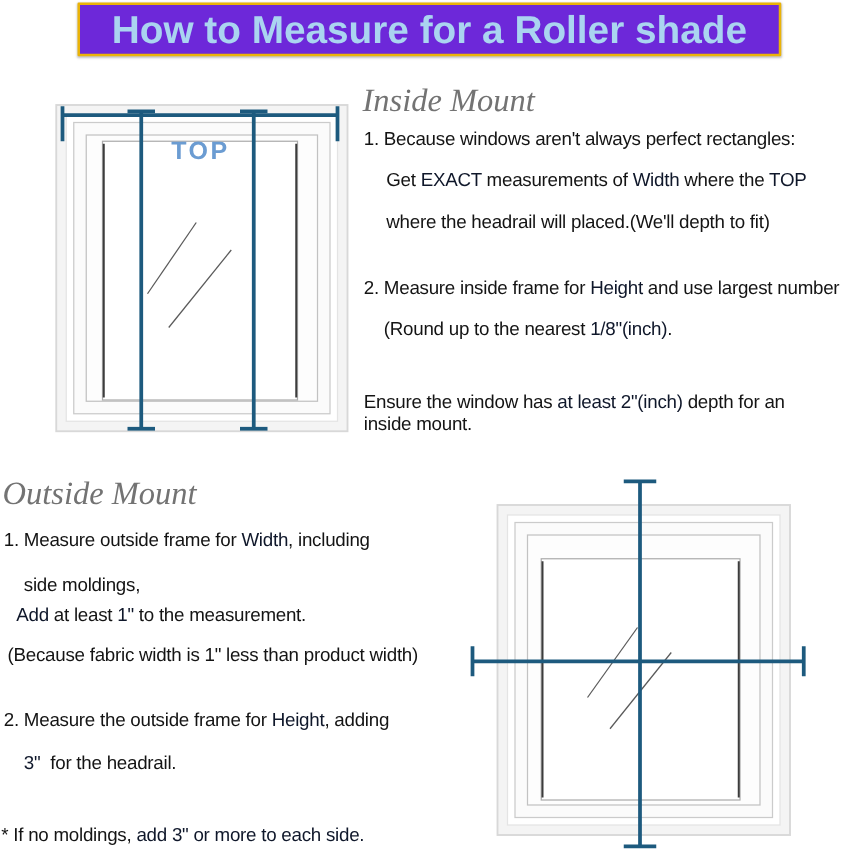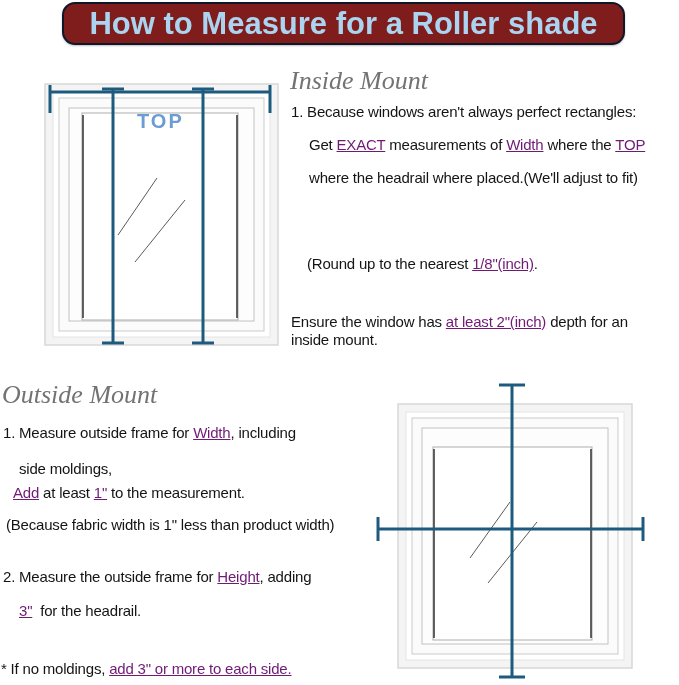--- a/index.html
+++ b/index.html
@@ -2,37 +2,37 @@
 <html><head>
 <meta charset="utf-8">
 <style>
   html,body{margin:0;padding:0;background:#ffffff;}
   .stage{
     position:relative;width:679px;height:685px;background:#ffffff;
     overflow:hidden;font-family:"Liberation Sans",sans-serif;
   }
   .banner{
     position:absolute;left:62px;top:2px;width:559px;height:39px;
-    background:#7f1d1d;border:2px solid #0f172a;border-radius:13px;
+    background:#6d28d9;border:2px solid #eab308;border-radius:1px;
     display:flex;align-items:center;justify-content:center;
     box-shadow:0 1px 2px rgba(0,0,0,.25);
   }
   .banner-text{
     font-size:31px;font-weight:bold;color:#AAD4F0;letter-spacing:0px;
     font-family:"Liberation Sans",sans-serif;white-space:nowrap;
   }
   .mh{
     position:absolute;font-family:"Liberation Serif",serif;
     font-style:italic;font-size:26px;color:#737373;white-space:nowrap;
   }
   .line{
     position:absolute;white-space:nowrap;font-size:15px;
     letter-spacing:-0.2px;color:#141414;line-height:20px;
   }
-  .line .p{color:#701a75;text-decoration:underline;}
+  .line .p{color:#0f172a;}
   .top-label{
     position:absolute;left:137px;top:110px;font-size:20px;font-weight:bold;
     color:#6B9CD2;letter-spacing:2px;white-space:nowrap;
   }
   .win{position:absolute;}
 </style>
 </head>
 <body>
 
 <div class="stage">
@@ -82,22 +82,23 @@
 
     <line x1="10" y1="156" x2="275" y2="156" stroke="#1D5A7E" stroke-width="3"></line>
     <line x1="10" y1="144" x2="10" y2="168" stroke="#1D5A7E" stroke-width="3"></line>
     <line x1="275" y1="144" x2="275" y2="168" stroke="#1D5A7E" stroke-width="3"></line>
   </svg>
 
   <div class="mh" style="left:290px;top:66px">Inside Mount</div>
 
   <div class="line" style="left:291px;top:102px"><span>1. Because windows aren't always perfect rectangles:</span></div>
   <div class="line" style="left:309px;top:135px"><span>Get </span><span class="p">EXACT</span><span> measurements of </span><span class="p">Width</span><span> where the </span><span class="p">TOP</span></div>
-  <div class="line" style="left:309px;top:168px"><span>where the headrail where placed.(We'll adjust to fit)</span></div>
+  <div class="line" style="left:309px;top:168px"><span>where the headrail will placed.(We'll depth to fit)</span></div>
 
+  <div class="line" style="left:291px;top:221px"><span>2. Measure inside frame for </span><span class="p">Height</span><span> and use largest number</span></div>
   <div class="line" style="left:307px;top:254px"><span>(Round up to the nearest </span><span class="p">1/8"(inch)</span><span>.</span></div>
 
   <div class="line" style="left:291px;top:312px"><span>Ensure the window has </span><span class="p">at least 2"(inch)</span><span> depth for an</span></div>
   <div class="line" style="left:291px;top:330px"><span>inside mount.</span></div>
 
   <div class="mh" style="left:2px;top:380px">Outside Mount</div>
 
   <div class="line" style="left:3px;top:423px"><span>1. Measure outside frame for </span><span class="p">Width</span><span>, including</span></div>
   <div class="line" style="left:19px;top:459px"><span>side moldings,</span></div>
   <div class="line" style="left:13px;top:483px"><span class="p">Add</span><span> at least </span><span class="p">1"</span><span> to the measurement.</span></div>

